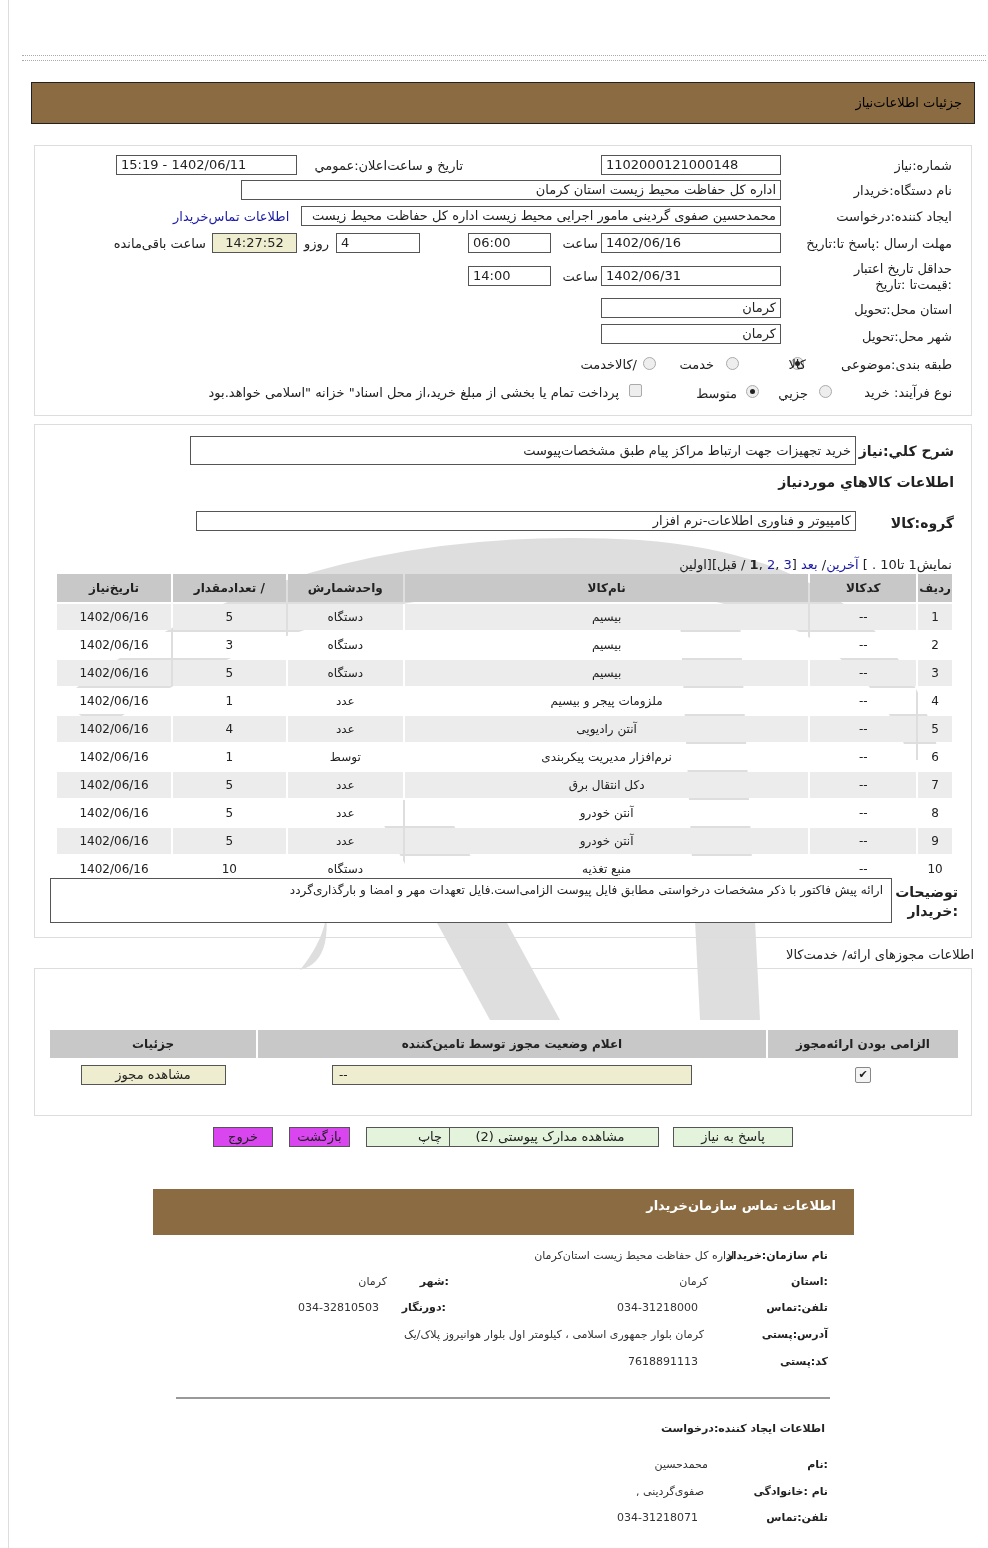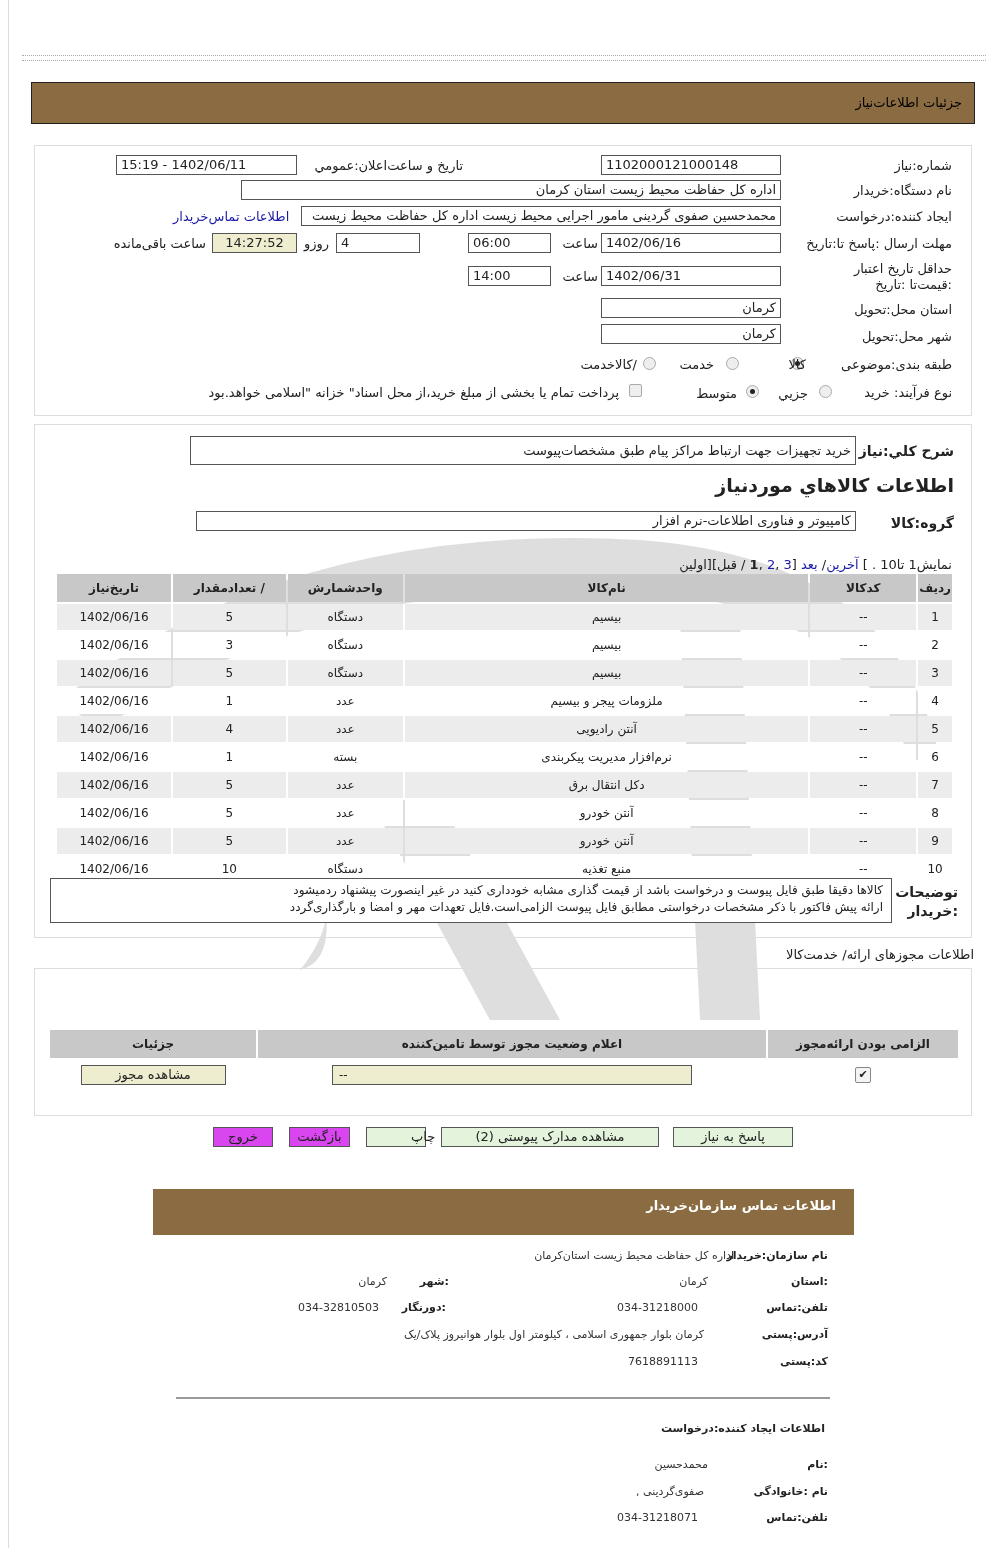--- a/index.html
+++ b/index.html
@@ -91,30 +91,30 @@
 <span class="lbl" style="right:182px;top:357px;">کالا</span>
 <span class="radio" style="left:726px;top:357px;"></span>
 <span class="lbl" style="right:274px;top:357px;">خدمت</span>
 <span class="radio" style="left:643px;top:357px;"></span>
 <span class="lbl" style="right:351px;top:357px;">/کالاخدمت</span>
 
 <span class="lbl" style="right:36px;top:385px;">نوع فرآیند: خرید</span>
 <span class="radio" style="left:819px;top:385px;"></span>
 <span class="lbl" style="right:180px;top:386px;">جزیي</span>
 <span class="radio on" style="left:746px;top:385px;"></span>
-<span class="lbl" style="right:251px;top:386px;">متوسط</span>
+<span class="lbl" style="right:251px;top:386px;font-family:Liberation Serif, serif;">متوسط</span>
 <span class="chk" style="left:629px;top:384px;"></span>
 <span class="lbl" style="right:369px;top:385px;">پرداخت تمام یا بخشی از مبلغ خرید،از محل اسناد" خزانه "اسلامی خواهد.بود</span>
 
 <div class="panel" style="left:34px;top:424px;width:938px;height:514px;"></div>
 
 <span class="lbl bold" style="right:34px;top:443px;font-size:14px;">شرح کلي:نیاز</span>
 <div class="box rtltext" style="left:190px;top:436px;width:666px;height:29px;line-height:27px;">خرید تجهیزات جهت ارتباط مراکز پیام طبق مشخصات‌پیوست</div>
 
-<span class="lbl bold" style="right:34px;top:474px;font-size:19px;">اطلاعات کالاهاي موردنیاز</span>
+<span class="lbl bold" style="right:34px;top:474px;font-size:14px;">اطلاعات کالاهاي موردنیاز</span>
 
 <span class="lbl bold" style="right:34px;top:515px;font-size:14px;">گروه:کالا</span>
 <div class="box rtltext" style="left:196px;top:511px;width:660px;">کامپیوتر و فناوری اطلاعات-نرم افزار</div>
 
 <div class="lbl" style="right:36px;top:557px;">
   <span>نمایش1  تا10 . ]</span>
   <a class="link" href="#">آخرین</a><span>/ </span><a class="link" href="#">بعد</a>
   <span> [</span><a class="link" href="#">3</a><span> ,</span><a class="link" href="#">2</a><span> ,</span><b>1</b>
   <span>/ قبل][اولین</span>
 </div>
@@ -168,21 +168,21 @@
         <td>--</td>
         <td>آنتن رادیویی</td>
         <td>عدد</td>
         <td>4</td>
         <td>1402/06/16</td>
       </tr>
     <tr>
         <td>6</td>
         <td>--</td>
         <td>نرم‌افزار مدیریت پیکربندی</td>
-        <td>بسته</td>
+        <td>توسط</td>
         <td>1</td>
         <td>1402/06/16</td>
       </tr>
     <tr>
         <td>7</td>
         <td>--</td>
         <td>دکل انتقال برق</td>
         <td>عدد</td>
         <td>5</td>
         <td>1402/06/16</td>
@@ -210,21 +210,20 @@
         <td>دستگاه</td>
         <td>10</td>
         <td>1402/06/16</td>
       </tr>
   </tbody>
 </table>
 
 <span class="lbl bold" style="right:30px;top:884px;font-size:14px;">توضیحات</span>
 <span class="lbl bold" style="right:30px;top:903px;font-size:14px;">:خریدار</span>
 <div class="box rtltext" style="left:50px;top:878px;width:842px;height:45px;line-height:17px;padding:3px 8px;white-space:normal;font-size:12px;">
-  <div>کالاها دقیقا طبق فایل پیوست و درخواست باشد از قیمت گذاری مشابه خودداری کنید در غیر اینصورت پیشنهاد ردمیشود</div>
   <div>ارائه پیش فاکتور با ذکر مشخصات درخواستی مطابق فایل پیوست الزامی‌است.فایل تعهدات مهر و امضا و بارگذاری‌گردد</div>
 </div>
 
 <span class="lbl" style="right:14px;top:947px;">اطلاعات مجوزهای ارائه/ خدمت‌کالا</span>
 <div class="panel" style="left:34px;top:968px;width:938px;height:148px;"></div>
 <table class="lic">
   <thead>
     <tr>
       <th style="width:188px;">الزامی بودن  ارائه‌مجوز</th>
       <th style="width:506px;">اعلام وضعیت مجوز توسط تامین‌کننده</th>
@@ -241,21 +240,21 @@
       </td>
       <td>
         <div style="margin:0 auto;width:145px;height:20px;border:1px solid #555;background:#efedd0;line-height:18px;box-sizing:border-box;font-size:13px;">مشاهده مجوز</div>
       </td>
     </tr>
   </tbody>
 </table>
 
 <div class="btn green" style="left:673px;top:1127px;width:120px;">پاسخ به نیاز</div>
 <div class="btn green" style="left:441px;top:1127px;width:218px;">مشاهده مدارک پیوستی (2)</div>
-<div class="btn green" style="left:366px;top:1127px;width:60px;padding-left:44px;">چاپ</div>
+<div class="btn green" style="left:366px;top:1127px;width:84px;padding-left:44px;">چاپ</div>
 <div class="btn pink" style="left:289px;top:1127px;width:61px;">بازگشت</div>
 <div class="btn pink" style="left:213px;top:1127px;width:60px;">خروج</div>
 
 <div class="contact-bar">
   <span class="t">اطلاعات  تماس سازمان‌خریدار</span>
 </div>
 
 <span class="clbl" style="right:160px;top:1249px;">نام سازمان:خریدار</span>
 <span class="cval" style="right:254px;top:1249px;">اداره کل حفاظت محیط زیست استان‌کرمان</span>
 

